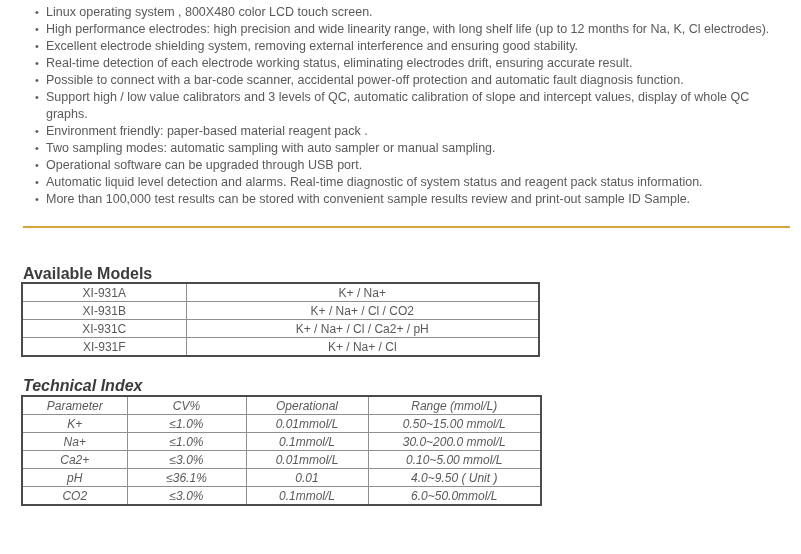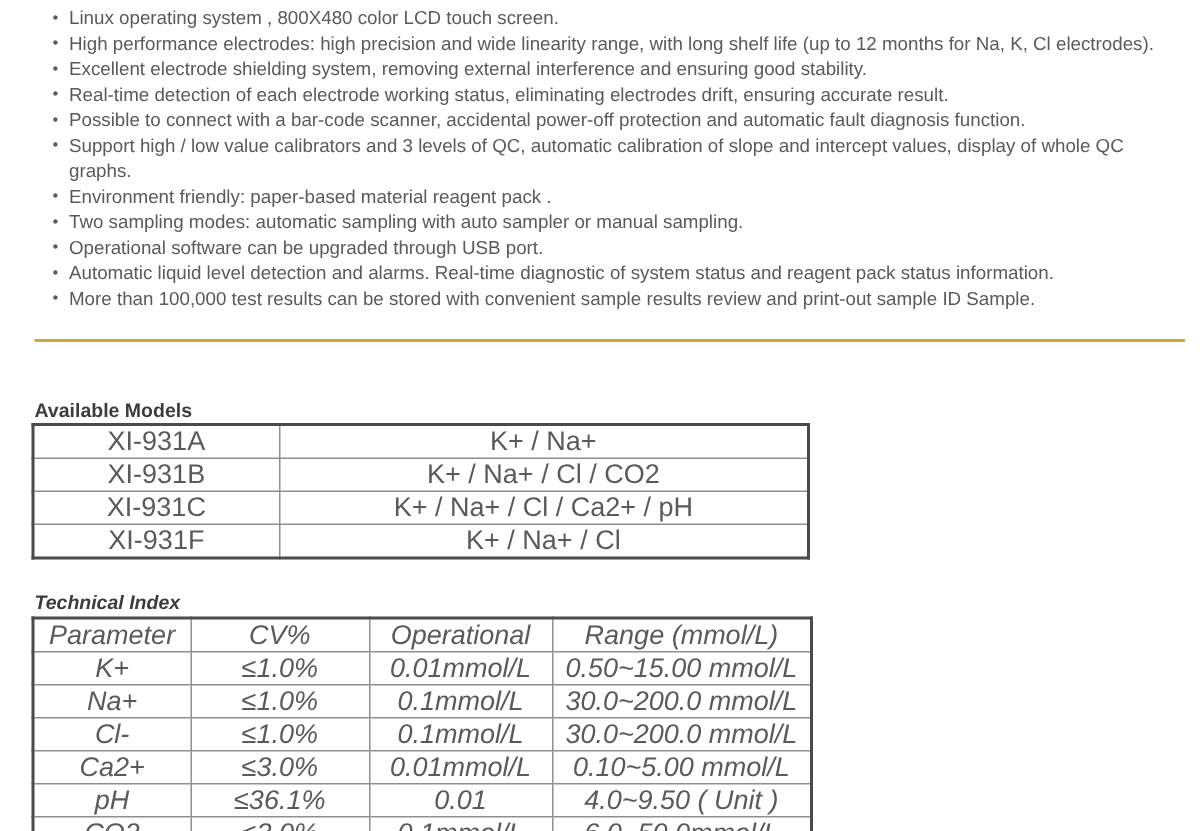--- a/index.html
+++ b/index.html
@@ -32,34 +32,34 @@
   
   .gold-divider{
     margin:18px 0 0 23px;
     width:767px;
     height:0;
     border-top:2px solid #d2a63c;
   }
   
   .section-title{
     margin:38px 0 0 23px;
-    font-size:13px;
+    font-size:16px;
     font-weight:bold;
     color:#3c3c3c;
     line-height:15px;
   }
   .section-title.second{margin-top:21px;font-style:italic;}
   
   table.spec{
     border-collapse:collapse;
     table-layout:fixed;
     margin-left:21px;
     margin-top:1px;
     border:2px solid #4b4b4b;
-    font-size:18px;
+    font-size:12px;
     color:#5a5a5a;
   }
   table.spec td, table.spec th{
     border:1px solid #8f8f8f;
     height:17px;
     padding:0 4px;
     text-align:center;
     vertical-align:middle;
     font-weight:normal;
     white-space:nowrap;
@@ -175,26 +175,20 @@
       <td>0.01mmol/L</td>
       <td>0.50~15.00 mmol/L</td>
     </tr>
     <tr>
       <td>Na+</td>
       <td>≤1.0%</td>
       <td>0.1mmol/L</td>
       <td>30.0~200.0 mmol/L</td>
     </tr>
     <tr>
-      <td>Cl-</td>
-      <td>≤1.0%</td>
-      <td>0.1mmol/L</td>
-      <td>30.0~200.0 mmol/L</td>
-    </tr>
-    <tr>
       <td>Ca2+</td>
       <td>≤3.0%</td>
       <td>0.01mmol/L</td>
       <td>0.10~5.00 mmol/L</td>
     </tr>
     <tr>
       <td>pH</td>
       <td>≤36.1%</td>
       <td>0.01</td>
       <td>4.0~9.50 ( Unit )</td>

